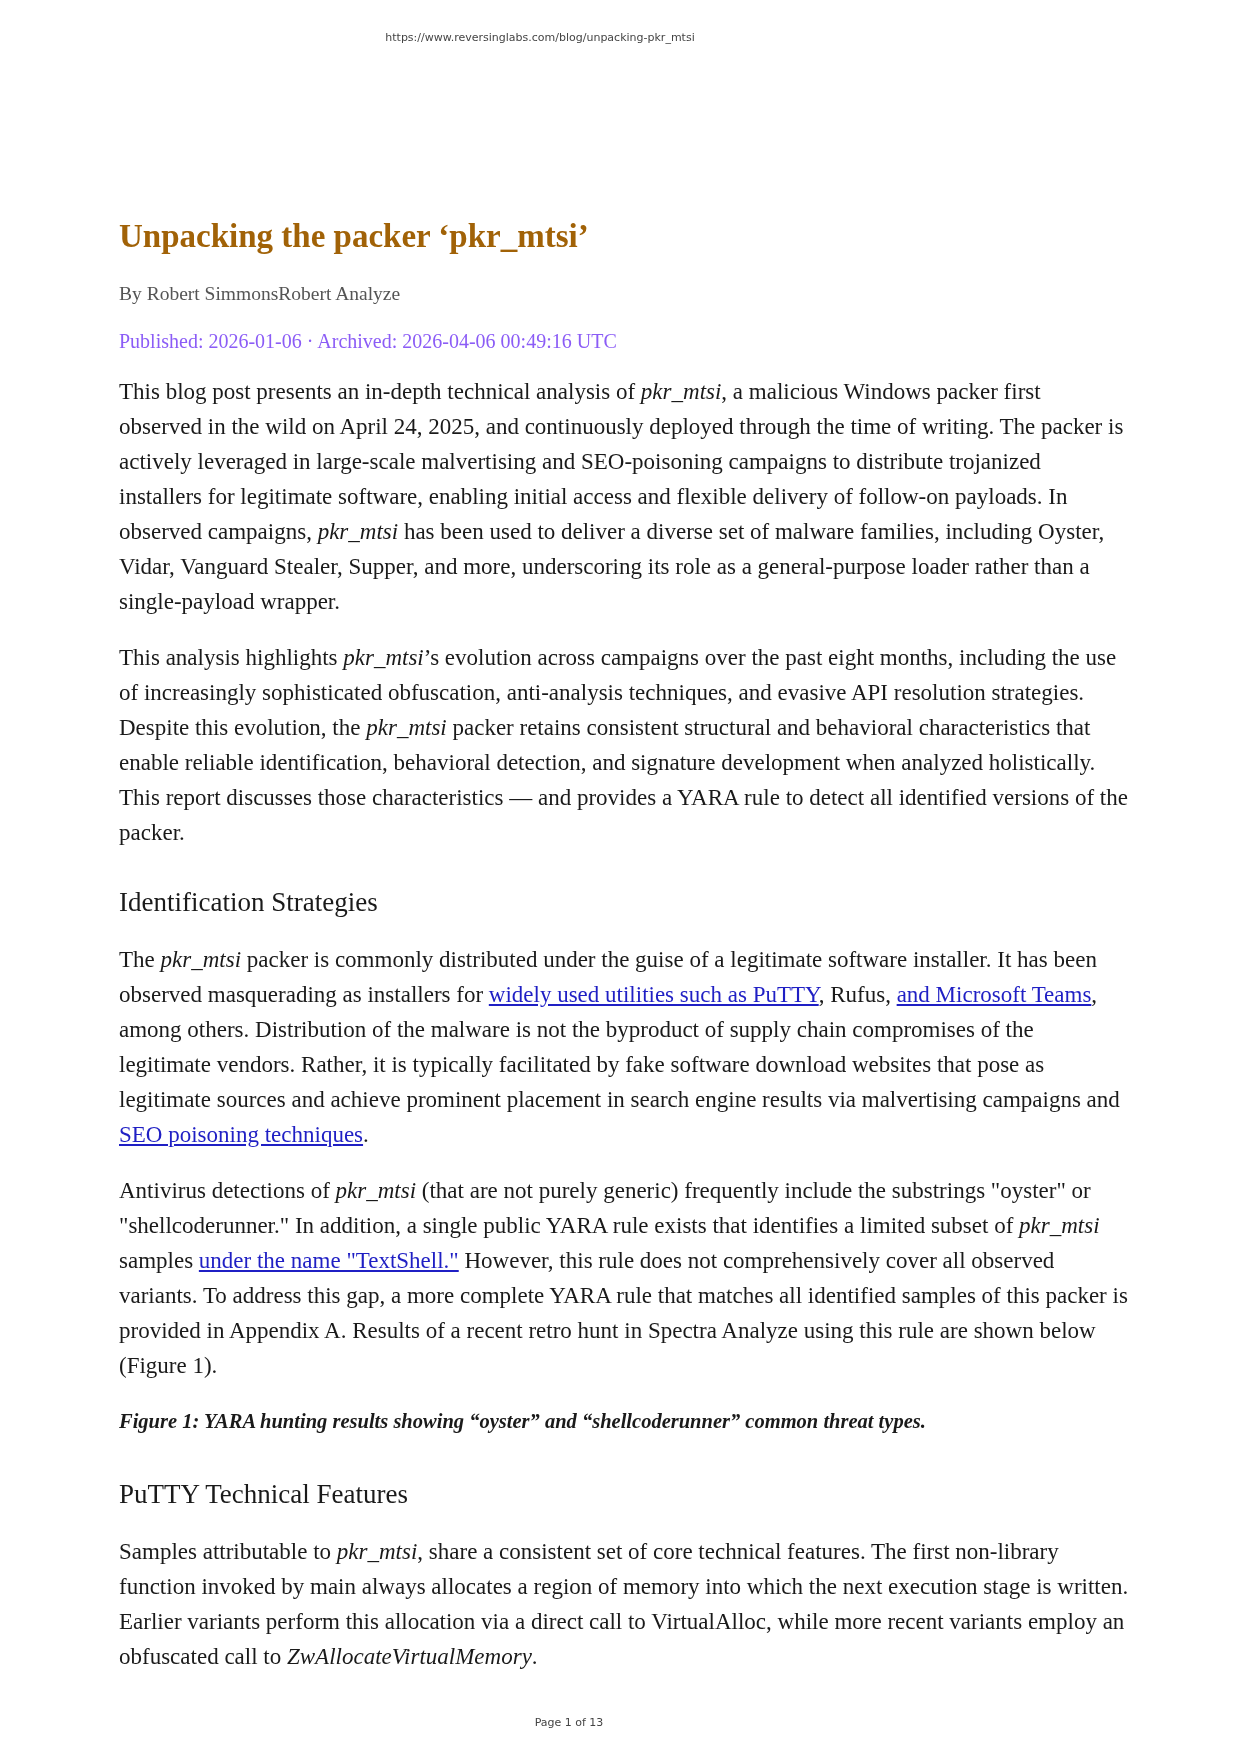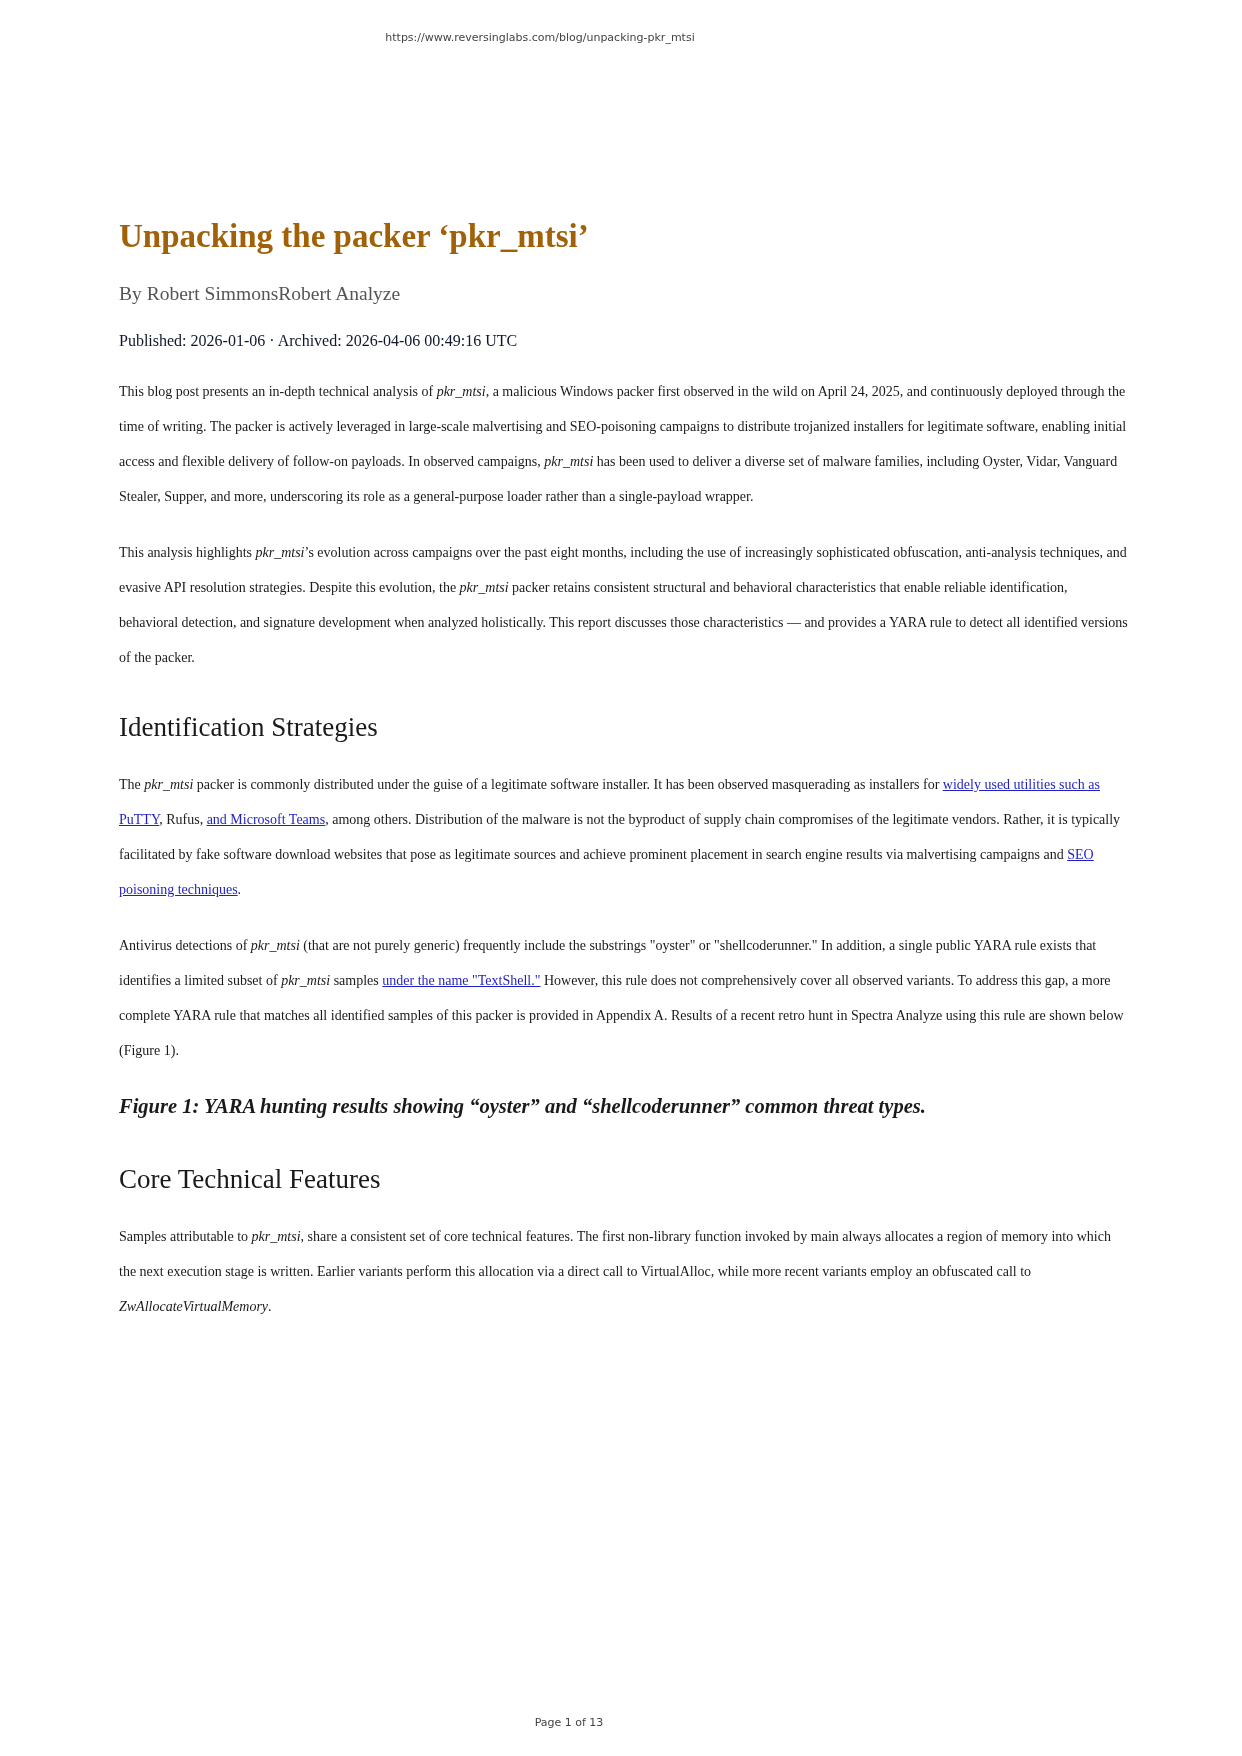--- a/index.html
+++ b/index.html
@@ -45,27 +45,27 @@
       line-height: 44px;
       color: #a16207;
     }
     .byline {
       font-size: 19.5px;
       color: #555;
       margin: 0 0 20px 0;
       line-height: 28px;
     }
     .meta {
-      font-size: 16px;
-      color: #0f172a;
+      font-size: 20px;
+      color: #8b5cf6;
       margin: 0 0 20px 0;
       line-height: 26px;
     }
     p {
-      font-size: 14px;
+      font-size: 23px;
       line-height: 35px;
       margin: 0 0 21px 0;
       color: #1a1a1a;
     }
     h2 {
       font-family: "Liberation Serif", serif;
       font-size: 27px;
       font-weight: normal;
       margin: 34px 0 22px 0;
       line-height: 36px;
@@ -100,18 +100,18 @@
   <p><span>This analysis highlights </span><em>pkr_mtsi</em><span>’s evolution across campaigns over the past eight months, including the use of increasingly sophisticated obfuscation, anti-analysis techniques, and evasive API resolution strategies. Despite this evolution, the </span><em>pkr_mtsi</em><span> packer retains consistent structural and behavioral characteristics that enable reliable identification, behavioral detection, and signature development when analyzed holistically. This report discusses those characteristics — and provides a YARA rule to detect all identified versions of the packer.</span></p>
 
   <h2>Identification Strategies</h2>
 
   <p><span>The </span><em>pkr_mtsi</em><span> packer is commonly distributed under the guise of a legitimate software installer. It has been observed masquerading as installers for </span><a class="link" href="#">widely used utilities such as PuTTY</a><span>, Rufus, </span><a class="link" href="#">and Microsoft Teams</a><span>, among others. Distribution of the malware is not the byproduct of supply chain compromises of the legitimate vendors. Rather, it is typically facilitated by fake software download websites that pose as legitimate sources and achieve prominent placement in search engine results via malvertising campaigns and </span><a class="link" href="#">SEO poisoning techniques</a><span>.</span></p>
 
   <p><span>Antivirus detections of </span><em>pkr_mtsi</em><span> (that are not purely generic) frequently include the substrings "oyster" or "shellcoderunner." In addition, a single public YARA rule exists that identifies a limited subset of </span><em>pkr_mtsi</em><span> samples </span><a class="link" href="#">under the name "TextShell."</a><span> However, this rule does not comprehensively cover all observed variants. To address this gap, a more complete YARA rule that matches all identified samples of this packer is provided in Appendix A. Results of a recent retro hunt in Spectra Analyze using this rule are shown below (Figure 1).</span></p>
 
   <div class="caption">Figure 1: YARA hunting results showing “oyster” and “shellcoderunner” common threat types.</div>
 
-  <h2>Core Technical Features</h2>
+  <h2>PuTTY Technical Features</h2>
 
   <p><span>Samples attributable to </span><em>pkr_mtsi</em><span>, share a consistent set of core technical features. The first non-library function invoked by main always allocates a region of memory into which the next execution stage is written. Earlier variants perform this allocation via a direct call to VirtualAlloc, while more recent variants employ an obfuscated call to </span><em>ZwAllocateVirtualMemory</em><span>.</span></p>
 </main>
 
 <div class="page-footer">Page 1 of 13</div>
 
 </body></html>

